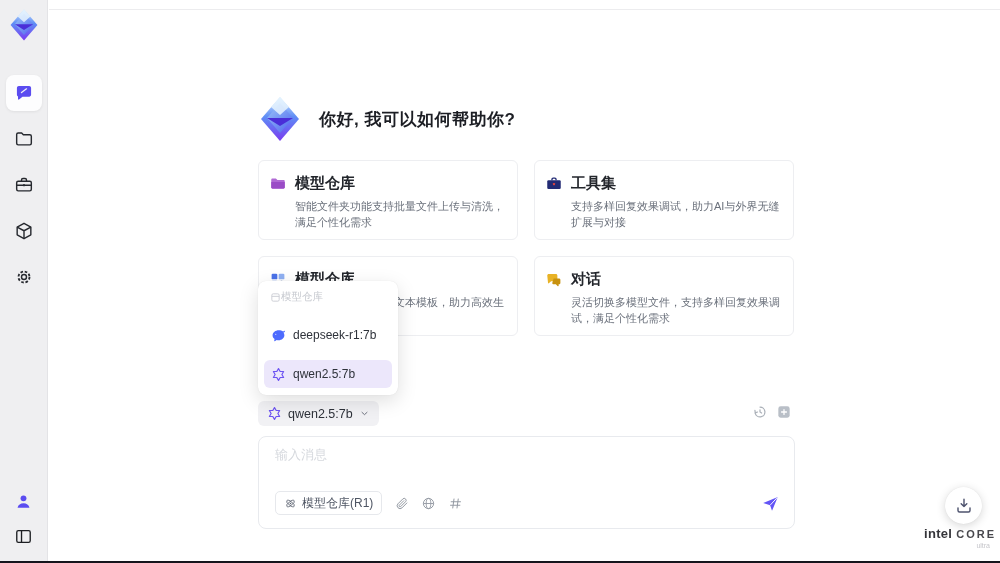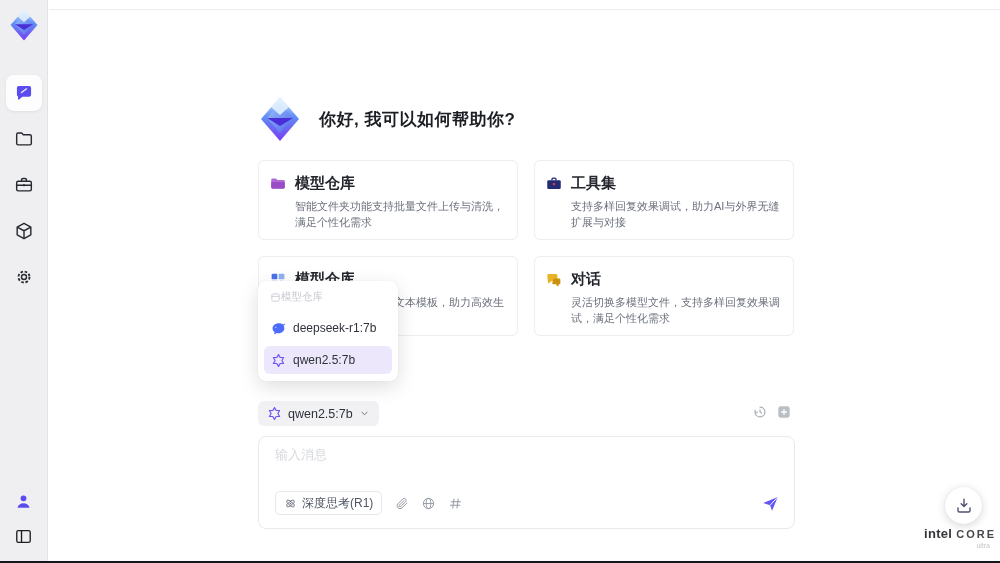--- a/index.html
+++ b/index.html
@@ -37,21 +37,21 @@
   .card-title { font-size:15px; font-weight:bold; color:#23262c; }
   .card-desc { font-size:11px; color:#6a707b; line-height:16px; margin:5px 0 0 26px; width:218px; }
 
   
   .dropdown { position:absolute; left:258px; top:281px; width:140px; background:#fff;
               border-radius:8px; padding:8px 6px 7px;
               box-shadow:0 6px 20px rgba(0,0,0,.13), 0 0 1px rgba(0,0,0,.12); z-index:10; }
   .dd-group { display:flex; align-items:center; font-size:10.5px; color:#c7cad0;
               padding:1px 6px 6px; }
   .dd-item { display:flex; align-items:center; gap:7px; height:28px; padding:0 7px;
-             border-radius:6px; font-size:12px; color:#2e323a; cursor:pointer; margin-top:4px; }
+             border-radius:6px; font-size:12px; color:#2e323a; cursor:pointer; margin-top:11px; }
   .dd-item.selected { background:#ece7fb; }
   .dd-icon { width:15px; height:15px; flex:none; }
 
   
   .model-pill { position:absolute; left:258px; top:401px; height:25px; display:inline-flex;
                 align-items:center; gap:6px; padding:0 9px; background:#f1f1f4; border-radius:6px;
                 font-size:12.5px; color:#2e323a; cursor:pointer; }
 
   .input-top-icons { position:absolute; left:752px; top:404px; display:flex; gap:8px; }
   .mini-btn { width:16px; height:16px; cursor:pointer; }
@@ -268,21 +268,21 @@
 
   <div class="input-card">
     <input class="msg-input" type="text" value="" placeholder="输入消息" style="">
     <div class="input-toolbar">
       <div class="deep-think">
         <svg width="13" height="13" viewBox="0 0 24 24">
           <ellipse cx="12" cy="12" rx="8.5" ry="3.4" transform="rotate(38 12 12)" stroke="#5a6170" stroke-width="1.5" fill="none"></ellipse>
           <ellipse cx="12" cy="12" rx="8.5" ry="3.4" transform="rotate(-38 12 12)" stroke="#5a6170" stroke-width="1.5" fill="none"></ellipse>
           <circle cx="12" cy="12" r="1.4" fill="#5a6170"></circle>
         </svg>
-        <span>深度思考(R1)</span>
+        <span>模型仓库(R1)</span>
       </div>
       <svg class="tool-icon" viewBox="0 0 24 24">
         <path d="M20.6 11.2l-7.8 7.8a4.6 4.6 0 01-6.5-6.5l7.8-7.8a3.1 3.1 0 014.4 4.4l-7.8 7.8a1.55 1.55 0 01-2.2-2.2l7.2-7.2" stroke="#959ba4" stroke-width="1.6" fill="none" stroke-linecap="round"></path>
       </svg>
       <svg class="tool-icon" viewBox="0 0 24 24">
         <circle cx="12" cy="12" r="8.2" stroke="#959ba4" stroke-width="1.6" fill="none"></circle>
         <path d="M3.8 12h16.4" stroke="#959ba4" stroke-width="1.5" fill="none"></path>
         <ellipse cx="12" cy="12" rx="3.7" ry="8.2" stroke="#959ba4" stroke-width="1.5" fill="none"></ellipse>
       </svg>
       <svg class="tool-icon" viewBox="0 0 24 24">

